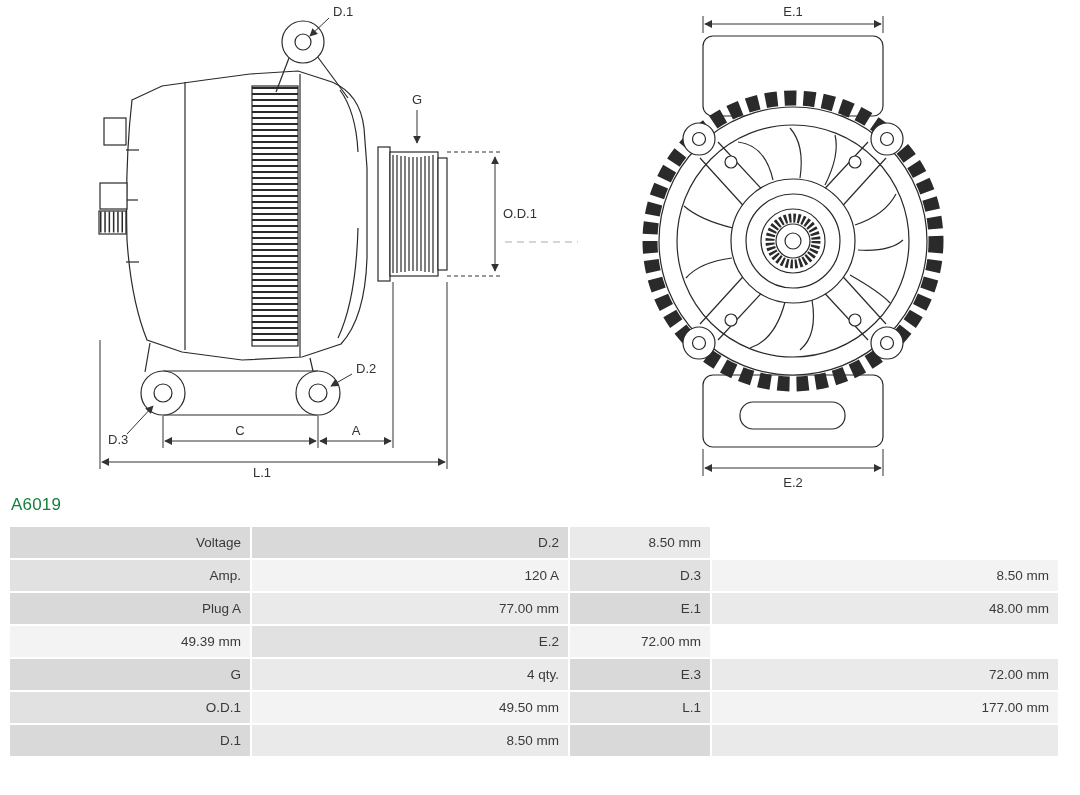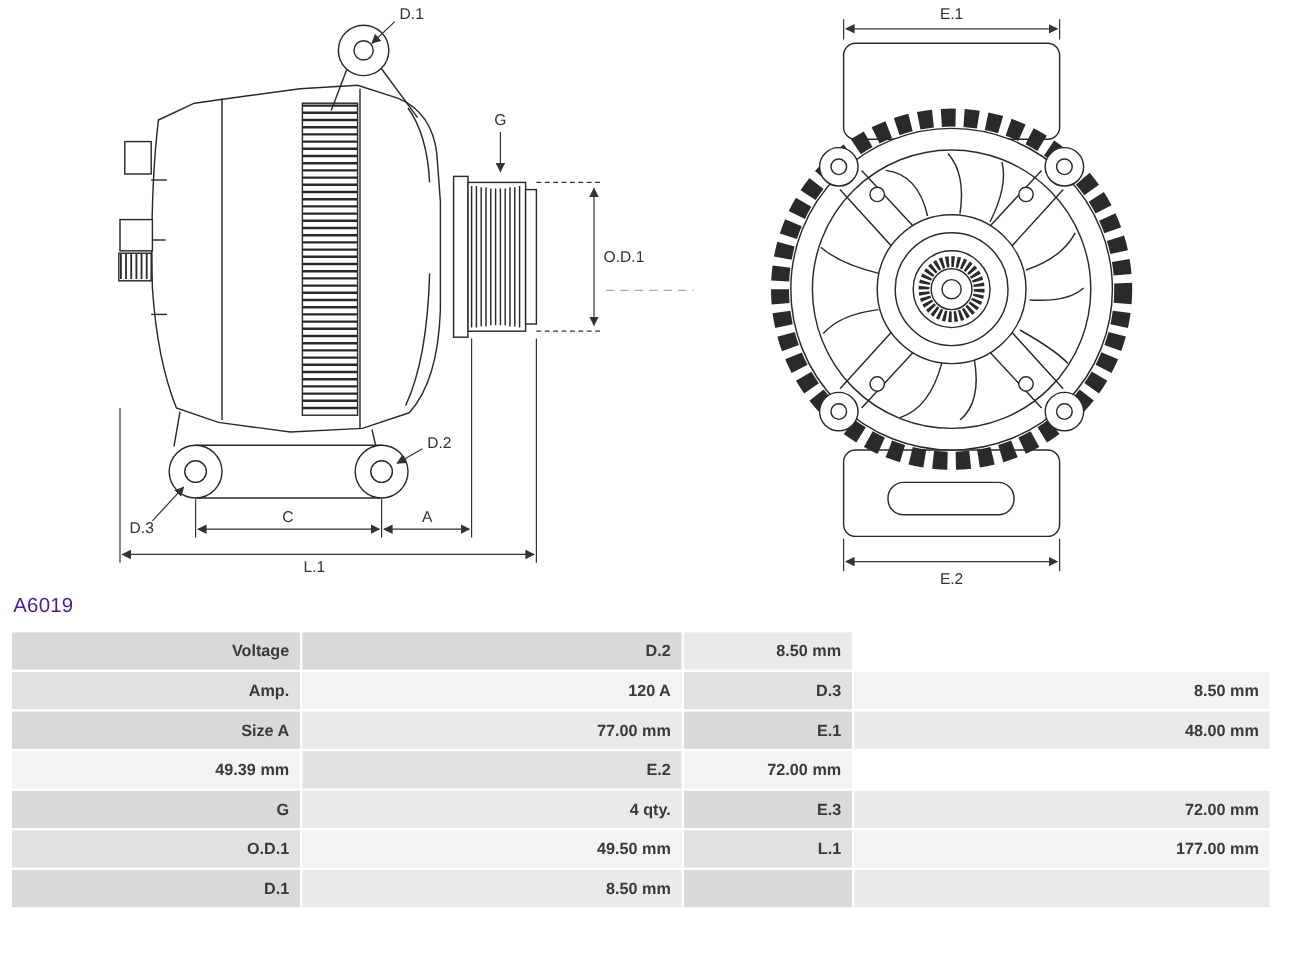--- a/index.html
+++ b/index.html
@@ -13,25 +13,25 @@
   .diagram{position:absolute;left:0;top:0}
   svg text{font-family:"Liberation Sans",sans-serif;font-size:13px;fill:#333}
   .ln{stroke:#2a2a2a;stroke-width:1.2;fill:none}
   .wf{stroke:#2a2a2a;stroke-width:1.2;fill:#ffffff}
   .dim{stroke:#333;stroke-width:1;fill:none}
   .dash{stroke:#333;stroke-width:1;stroke-dasharray:4 3;fill:none}
   .faint{stroke:#aaa;stroke-width:1;stroke-dasharray:7 5;fill:none}
 
   .part-number{
     position:absolute;left:11px;top:495px;
-    font-size:17px;color:#4c1d95;letter-spacing:.2px;
+    font-size:17px;color:#15803d;letter-spacing:.2px;
   }
   .spec-table{
     position:absolute;left:10px;top:527px;width:1048px;
-    display:flex;flex-direction:column;gap:2px;font-weight:bold;
+    display:flex;flex-direction:column;gap:2px;
   }
   .spec-row{display:grid;grid-template-columns:240px 316px 140px 346px;gap:2px;height:31px}
   .cell{
     display:flex;align-items:center;justify-content:flex-end;
     padding-right:9px;font-size:13.5px;color:#3a3a3a;white-space:nowrap;
   }
   .spec-row:nth-child(odd) .label{background:#d9d9d9}
   .spec-row:nth-child(odd) .value{background:#eaeaea}
   .spec-row:nth-child(even) .label{background:#e1e1e1}
   .spec-row:nth-child(even) .value{background:#f3f3f3}
@@ -200,21 +200,21 @@
     <div class="cell label">D.2</div>
     <div class="cell value">8.50 mm</div>
   </div>
   <div class="spec-row">
     <div class="cell label">Amp.</div>
     <div class="cell value">120 A</div>
     <div class="cell label">D.3</div>
     <div class="cell value">8.50 mm</div>
   </div>
   <div class="spec-row">
-    <div class="cell label">Size A</div>
+    <div class="cell label">Plug A</div>
     <div class="cell value">77.00 mm</div>
     <div class="cell label">E.1</div>
     <div class="cell value">48.00 mm</div>
   </div>
   <div class="spec-row">
     <div class="cell value">49.39 mm</div>
     <div class="cell label">E.2</div>
     <div class="cell value">72.00 mm</div>
   </div>
   <div class="spec-row">

